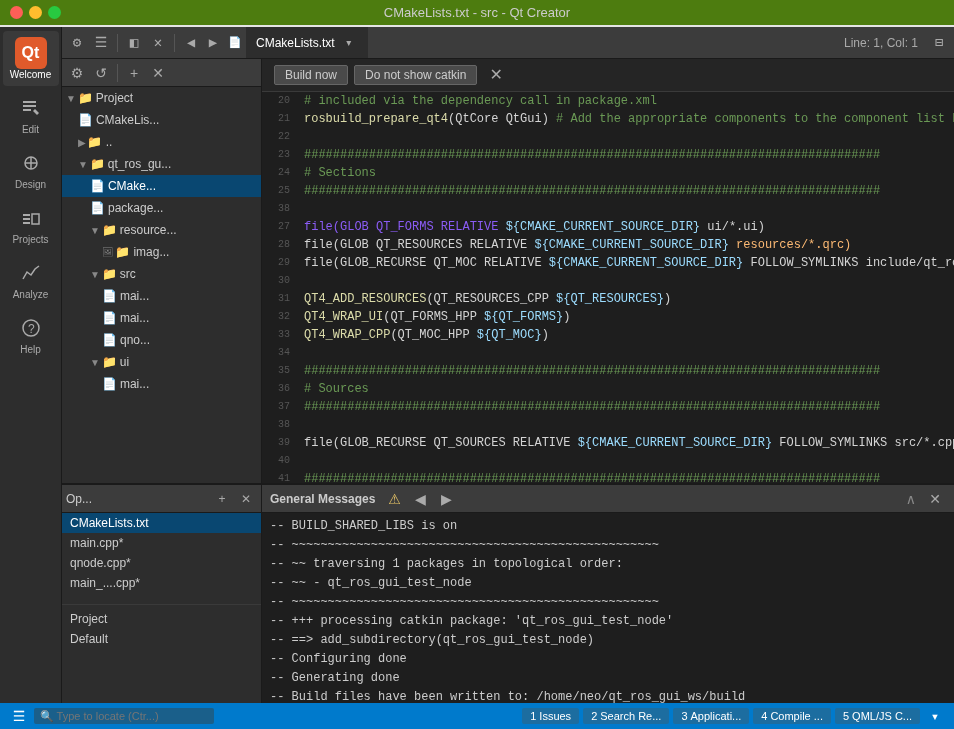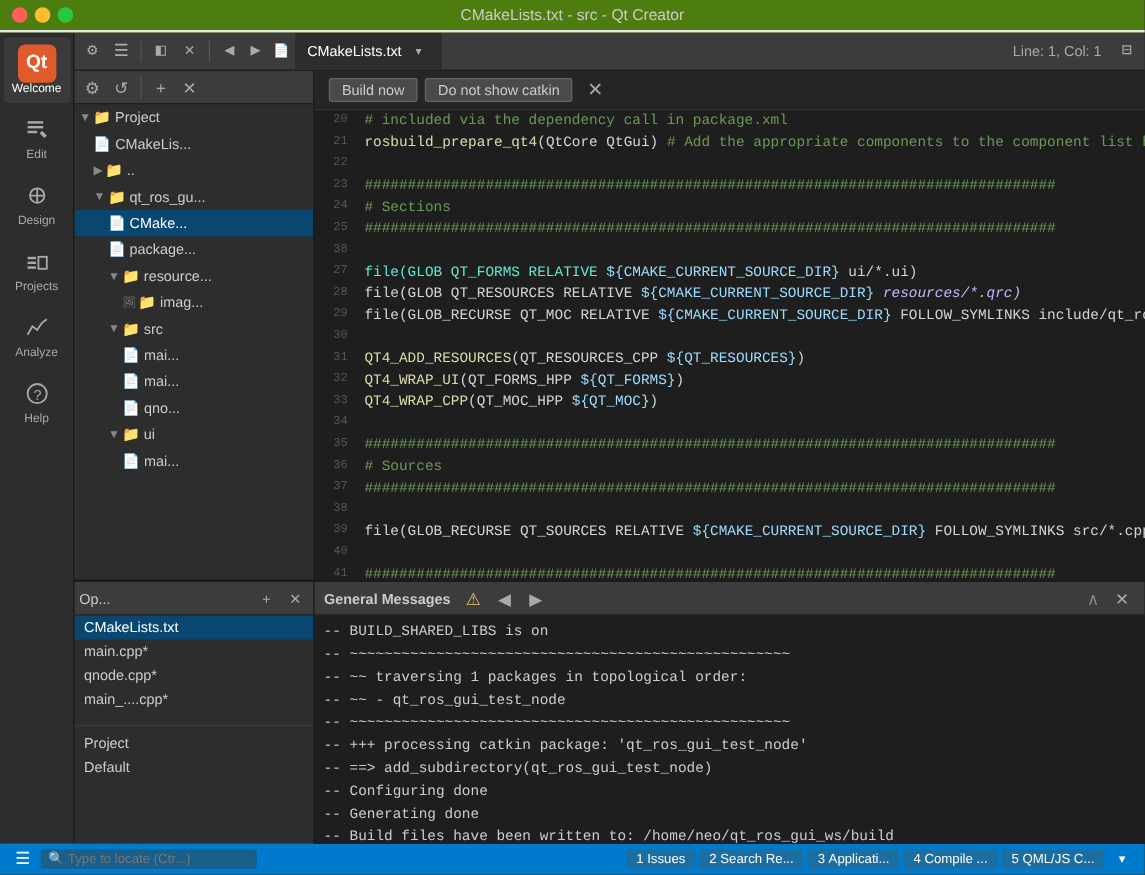--- a/index.html
+++ b/index.html
@@ -604,26 +604,26 @@
             <span class="line-content cm-comment">################################################################################</span>
           </div>
 
           <div class="code-line">
             <span class="line-num">38</span>
             <span class="line-content"> </span>
           </div>
 
           <div class="code-line">
             <span class="line-num">27</span>
-            <span class="line-content"><span style="color:#5eead4;">file(GLOB QT_FORMS RELATIVE </span><span style="color:#9cdcfe;">${CMAKE_CURRENT_SOURCE_DIR}</span><span style="color:#d4d4d4;"> ui/*.ui)</span></span>
+            <span class="line-content"><span style="color:#8b5cf6;">file(GLOB QT_FORMS RELATIVE </span><span style="color:#9cdcfe;">${CMAKE_CURRENT_SOURCE_DIR}</span><span style="color:#d4d4d4;"> ui/*.ui)</span></span>
           </div>
 
           <div class="code-line">
             <span class="line-num">28</span>
-            <span class="line-content"><span style="color:#d4d4d4;">file(GLOB QT_RESOURCES RELATIVE </span><span style="color:#9cdcfe;">${CMAKE_CURRENT_SOURCE_DIR}</span><span style="color:#c4b5fd;font-style:italic;"> resources/*.qrc)</span></span>
+            <span class="line-content"><span style="color:#d4d4d4;">file(GLOB QT_RESOURCES RELATIVE </span><span style="color:#9cdcfe;">${CMAKE_CURRENT_SOURCE_DIR}</span><span style="color:#fdba74;"> resources/*.qrc)</span></span>
           </div>
 
           <div class="code-line">
             <span class="line-num">29</span>
             <span class="line-content"><span style="color:#d4d4d4;">file(GLOB_RECURSE QT_MOC RELATIVE </span><span style="color:#9cdcfe;">${CMAKE_CURRENT_SOURCE_DIR}</span><span style="color:#d4d4d4;"> FOLLOW_SYMLINKS include/qt_ros_gui_test_node/*.hpp)</span></span>
           </div>
 
           <div class="code-line">
             <span class="line-num">30</span>
             <span class="line-content"> </span>

